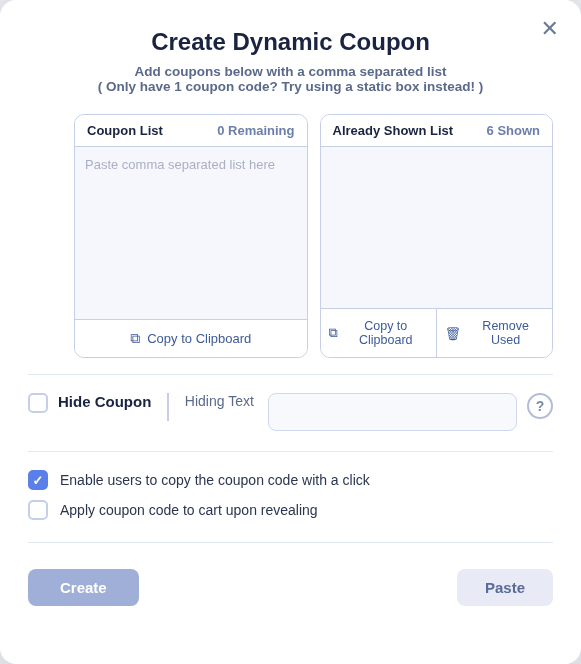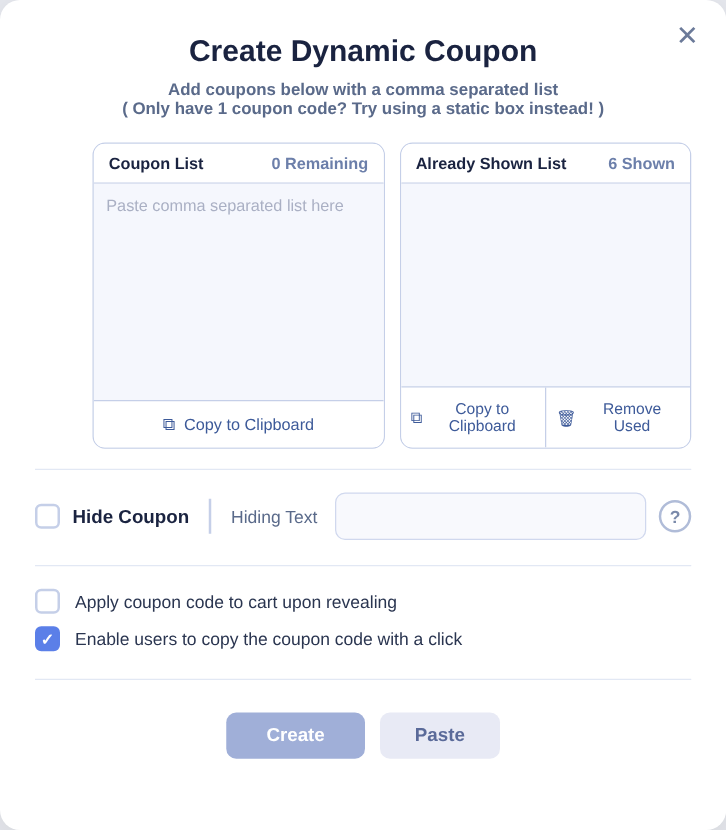--- a/index.html
+++ b/index.html
@@ -131,21 +131,21 @@
     .footer-btn:first-child {
       border-right: 1.5px solid #c5cfe8;
     }
     .divider {
       border: none;
       border-top: 1.5px solid #e2e8f4;
       margin: 4px 0 18px;
     }
     .hide-coupon-row {
       display: flex;
-      align-items: center;
+      align-items: flex-start;
       gap: 0;
       margin-bottom: 20px;
     }
     .checkbox-square {
       width: 20px;
       height: 20px;
       border: 2px solid #c5cfe8;
       border-radius: 5px;
       background: #fff;
       flex-shrink: 0;
@@ -216,21 +216,21 @@
       align-items: center;
       gap: 12px;
       margin-bottom: 10px;
     }
     .option-label {
       font-size: 14px;
       color: #2a3550;
     }
     .footer-actions {
       display: flex;
-      justify-content: center;
+      justify-content: space-between;
       gap: 12px;
       padding-top: 8px;
     }
     .btn-create {
       background: #a0afd8;
       color: #fff;
       border: none;
       border-radius: 8px;
       padding: 10px 32px;
       font-size: 15px;
@@ -310,27 +310,27 @@
     <div class="vert-divider"></div>
     <span class="hiding-text-label">Hiding Text</span>
     <input class="hiding-text-input" type="text" placeholder="" style="">
     <div class="help-icon">?</div>
   </div>
 
   <hr class="divider">
 
   <div class="options-section">
     <div class="option-row">
+      <div class="checkbox-square checked"></div>
+      <span class="option-label">Enable users to copy the coupon code with a click</span>
+    </div>
+    <div class="option-row">
       <div class="checkbox-square"></div>
       <span class="option-label">Apply coupon code to cart upon revealing</span>
     </div>
-    <div class="option-row">
-      <div class="checkbox-square checked"></div>
-      <span class="option-label">Enable users to copy the coupon code with a click</span>
-    </div>
   </div>
 
   <hr class="divider">
 
   <div class="footer-actions">
     <button class="btn-create">Create</button>
     <button class="btn-cancel">Paste</button>
   </div>
 </div>
 

